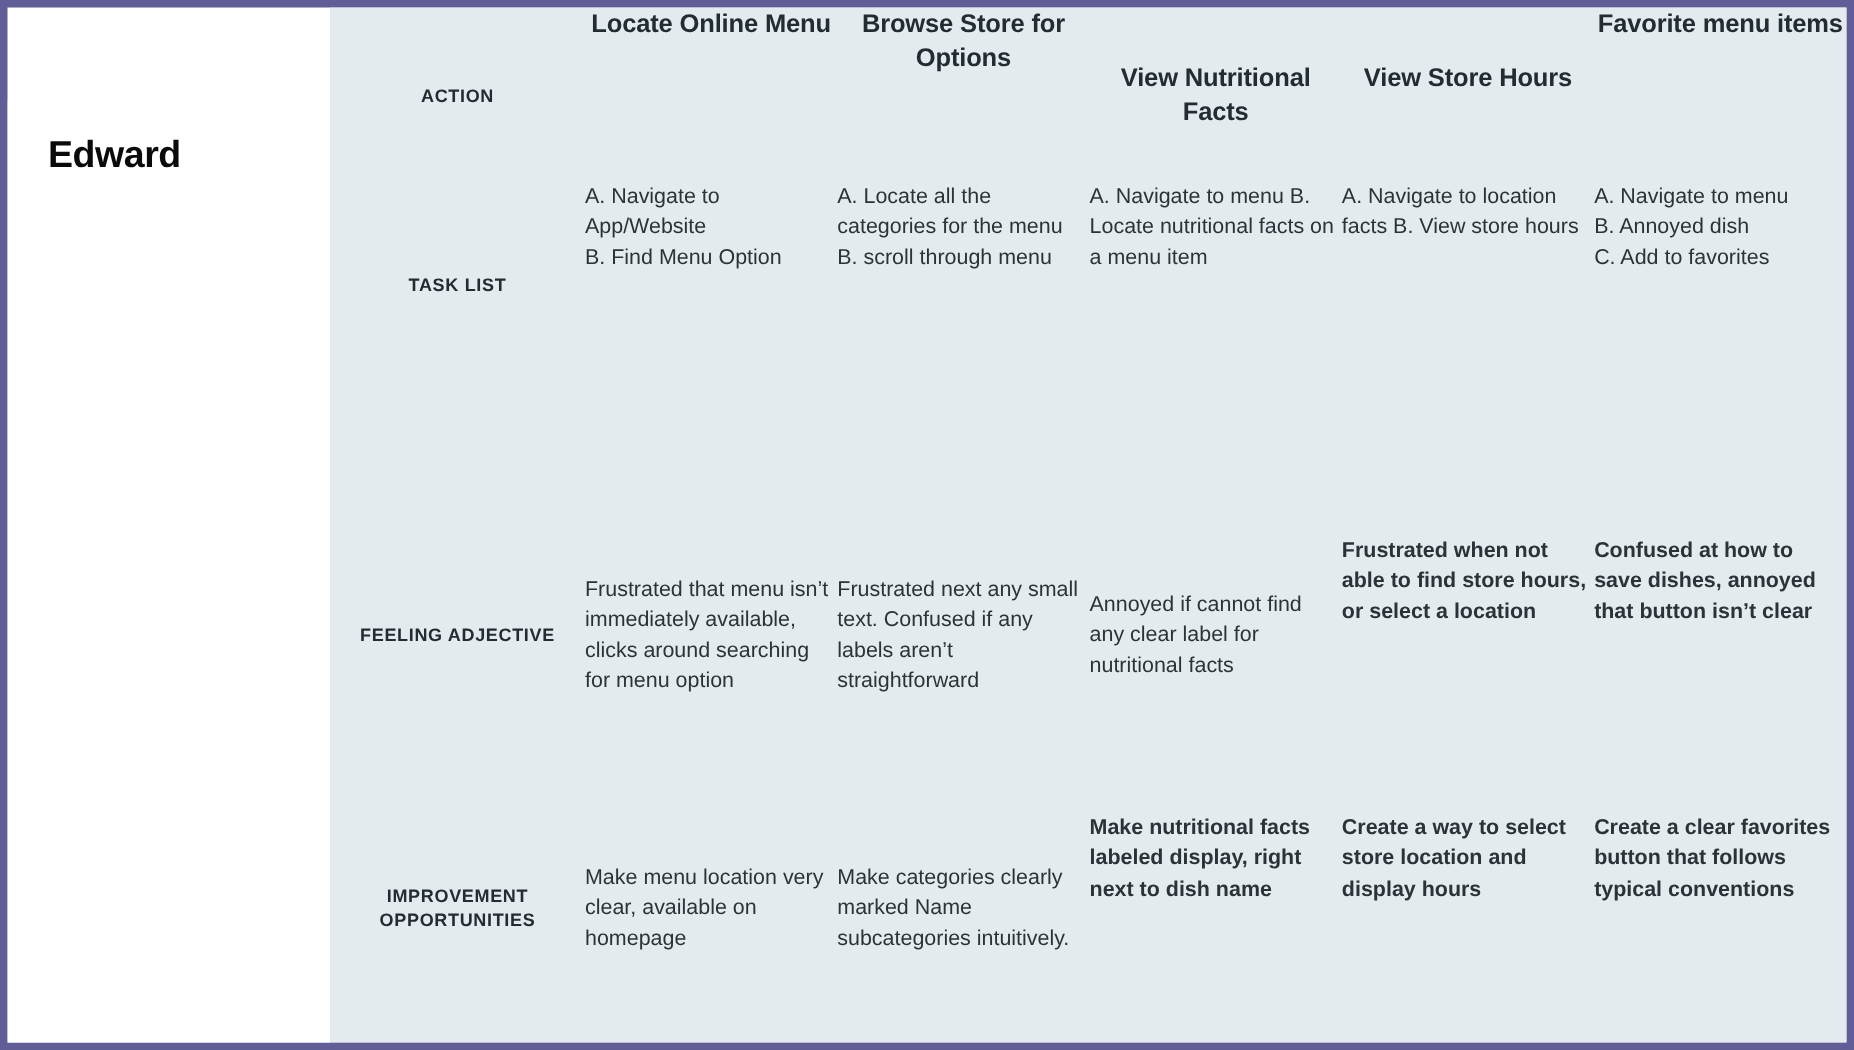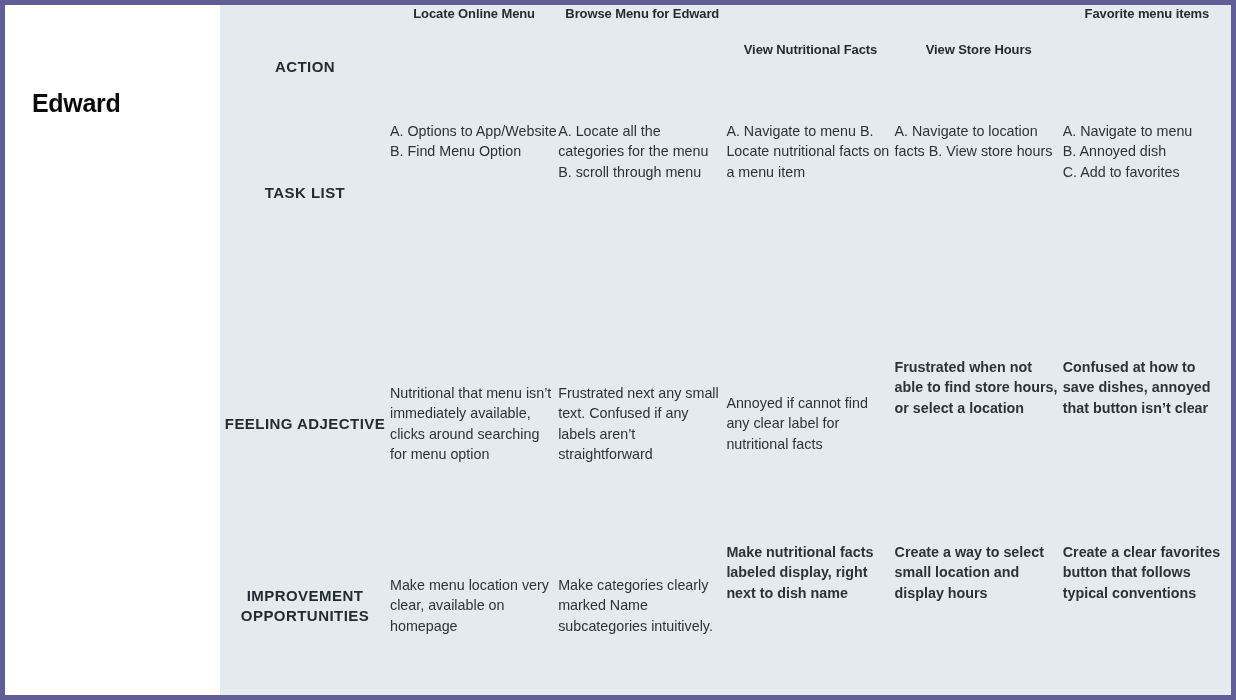--- a/index.html
+++ b/index.html
@@ -68,34 +68,34 @@
   .grid-table col.data-col { width: 168.2px; }
 
   .grid-table td {
     vertical-align: top;
     padding: 0;
   }
 
   
   .row-label {
     text-align: center;
-    font-size: 15px;
+    font-size: 12px;
     font-weight: bold;
     color: #222c33;
     letter-spacing: 0.45px;
     line-height: 1.32;
     padding: 0 8px;
   }
 
   .row-label.mid   { vertical-align: middle; }
 
   
   .col-header {
     text-align: center;
-    font-size: 13px;
+    font-size: 17px;
     font-weight: bold;
     color: #222c33;
     line-height: 1.33;
     padding: 33px 14px 0 14px;
     letter-spacing: -0.1px;
   }
 
   .col-header.tight { padding-top: 36px; }
 
   
@@ -137,54 +137,54 @@
         <col class="data-col">
         <col class="data-col">
         <col class="data-col">
         <col class="data-col">
       </colgroup>
       <tbody>
 
         <tr class="row-action">
           <td class="row-label" style="padding-top:52px;">ACTION</td>
           <td class="col-header">Locate Online Menu</td>
-          <td class="col-header">Browse Menu for Edward</td>
+          <td class="col-header">Browse Store for Options</td>
           <td class="col-header tight">View Nutritional Facts</td>
           <td class="col-header tight">View Store Hours</td>
           <td class="col-header">Favorite menu items</td>
         </tr>
 
         <tr class="row-tasklist">
           <td class="row-label" style="padding-top:78px;text-align:center;">TASK LIST</td>
-          <td class="cell-text cell-tasklist">A. Options to App/Website
+          <td class="cell-text cell-tasklist">A. Navigate to App/Website
 B. Find Menu Option</td>
           <td class="cell-text cell-tasklist">A. Locate all the categories for the menu
 B. scroll through menu</td>
           <td class="cell-text cell-tasklist">A. Navigate to menu B. Locate nutritional facts on a menu item</td>
           <td class="cell-text cell-tasklist">A. Navigate to location facts B. View store hours</td>
           <td class="cell-text cell-tasklist">A. Navigate to menu
 B. Annoyed dish
 C. Add to favorites</td>
         </tr>
 
         <tr class="row-feeling">
           <td class="row-label mid">FEELING ADJECTIVE</td>
-          <td class="cell-text cell-feeling">Nutritional that menu isn’t immediately available, clicks around searching for menu option</td>
+          <td class="cell-text cell-feeling">Frustrated that menu isn’t immediately available, clicks around searching for menu option</td>
           <td class="cell-text cell-feeling">Frustrated next any small text. Confused if any labels aren’t straightforward</td>
           <td class="cell-text cell-feeling">Annoyed if cannot find any clear label for nutritional facts</td>
           <td class="cell-text align-top-pad">Frustrated when not able to find store hours, or select a location</td>
           <td class="cell-text align-top-pad">Confused at how to save dishes, annoyed that button isn’t clear</td>
         </tr>
 
         <tr class="row-improve">
           <td class="row-label mid">IMPROVEMENT OPPORTUNITIES</td>
           <td class="cell-text cell-improve">Make menu location very clear, available on homepage</td>
           <td class="cell-text cell-improve">Make categories clearly marked Name subcategories intuitively.</td>
           <td class="cell-text align-top-pad">Make nutritional facts labeled display, right next to dish name</td>
-          <td class="cell-text align-top-pad">Create a way to select small location and display hours</td>
+          <td class="cell-text align-top-pad">Create a way to select store location and display hours</td>
           <td class="cell-text align-top-pad">Create a clear favorites button that follows typical conventions</td>
         </tr>
 
       </tbody>
     </table>
   </div>
 
 </div>
 
 </body></html>

